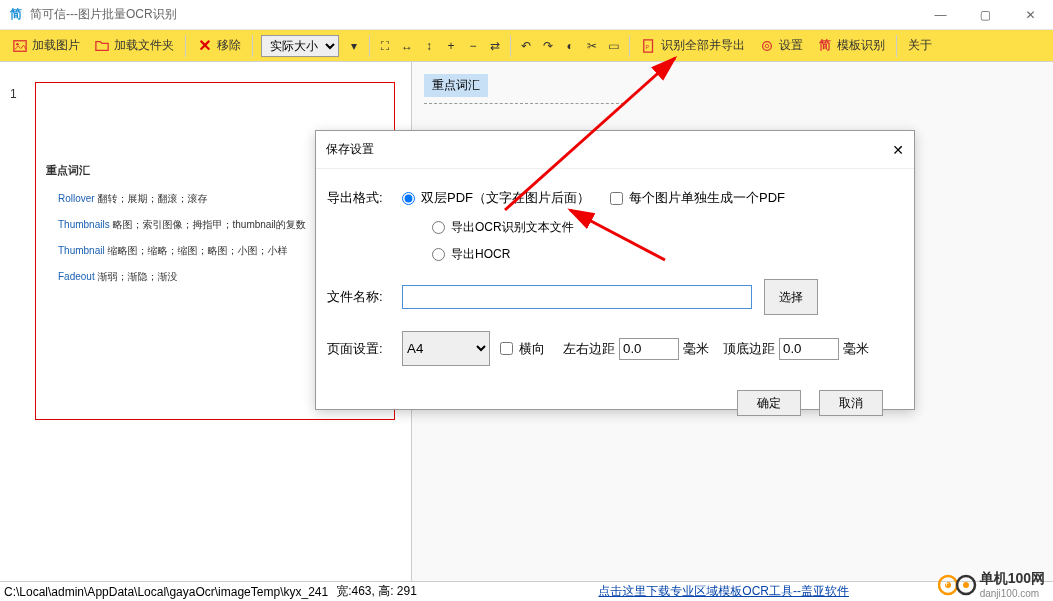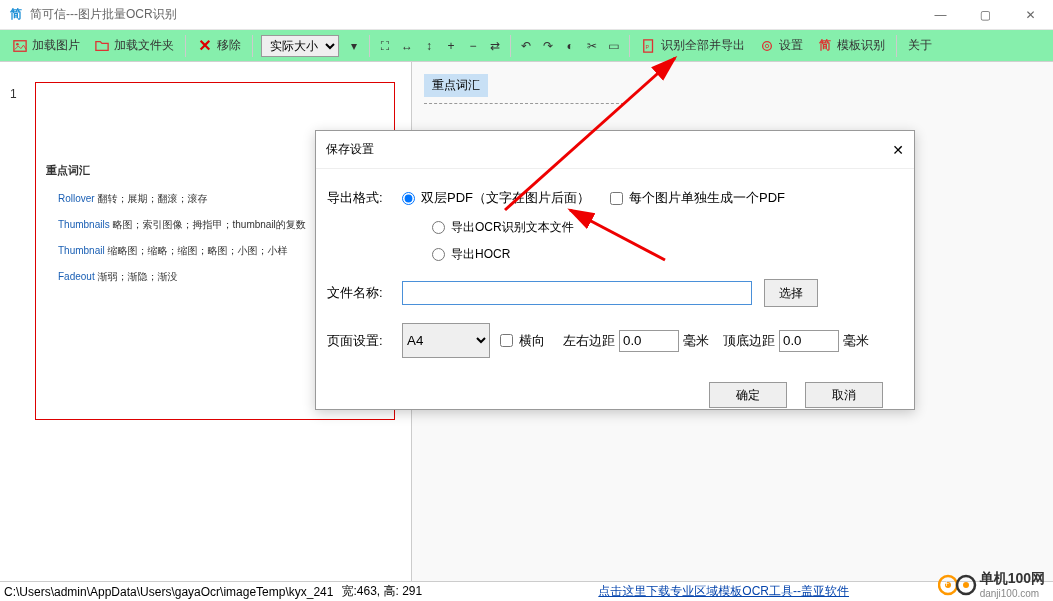--- a/index.html
+++ b/index.html
@@ -2,21 +2,21 @@
 <html><head>
 <meta charset="utf-8">
 <style>
 * { box-sizing: border-box; margin: 0; padding: 0; font-family: "Microsoft YaHei", Arial, sans-serif; }
 body { width: 1053px; height: 601px; background: #fff; overflow: hidden; position: relative; font-size: 12px; }
 .titlebar { height: 30px; background: #fff; display: flex; align-items: center; padding: 0 0 0 8px; border-bottom: 1px solid #e5e5e5; }
 .titlebar .icon { width: 16px; height: 16px; margin-right: 6px; color: #1e90d6; font-weight: bold; display: flex; align-items: center; justify-content: center; }
 .titlebar .title { flex: 1; color: #666; font-size: 12px; }
 .winbtns { display: flex; height: 100%; }
 .winbtn { width: 45px; height: 100%; display: flex; align-items: center; justify-content: center; color: #666; cursor: pointer; }
-.toolbar { height: 32px; background: #86efac; display: flex; align-items: center; padding: 0 6px; border-bottom: 1px solid #d0d0d0; gap: 2px; }
+.toolbar { height: 32px; background: #fde047; display: flex; align-items: center; padding: 0 6px; border-bottom: 1px solid #d0d0d0; gap: 2px; }
 .tbtn { display: flex; align-items: center; gap: 4px; padding: 3px 6px; cursor: pointer; color: #333; font-size: 12px; }
 .tbtn .ico { width: 16px; height: 16px; display: flex; align-items: center; justify-content: center; }
 .tsep { width: 1px; height: 22px; background: #ccc; margin: 0 3px; }
 .zoom-select { border: 1px solid #999; height: 22px; font-size: 12px; padding: 0 4px; margin: 0 3px; }
 .icobtn { width: 20px; height: 20px; display: flex; align-items: center; justify-content: center; cursor: pointer; color: #333; }
 .main { display: flex; height: 519px; }
 .left { width: 412px; border-right: 1px solid #ccc; position: relative; padding: 20px; }
 .thumbidx { position: absolute; left: 10px; top: 25px; color: #333; }
 .thumb { border: 1px solid #d00; width: 360px; height: 338px; margin-left: 15px; padding: 80px 10px 10px 10px; font-size: 11px; }
 .thumb h4 { color: #333; font-weight: bold; font-size: 11px; margin-bottom: 14px; }
@@ -35,25 +35,25 @@
 .dlg-title { height: 38px; display: flex; align-items: center; padding: 0 10px; font-size: 12px; border-bottom: 1px solid #eee; }
 .dlg-title span:first-child { flex: 1; }
 .dlg-close { cursor: pointer; font-size: 14px; }
 .dlg-body { padding: 20px 11px; }
 .row { display: flex; align-items: center; margin-bottom: 12px; font-size: 13px; }
 .label { width: 75px; text-align: left; }
 .radio, .check { margin-right: 6px; }
 .opt { margin-right: 20px; display: flex; align-items: center; }
 .indent { margin-left: 105px; margin-bottom: 10px; display: flex; align-items: center; }
 .txtinput { border: 1px solid #4a90d9; height: 24px; width: 350px; padding: 0 4px; margin-right: 12px; }
-.selbtn { border: 1px solid #999; background: #efefef; height: 28px; padding: 0 14px; cursor: pointer; font-size: 12px; }
+.selbtn { border: 1px solid #999; background: #efefef; height: 36px; padding: 0 14px; cursor: pointer; font-size: 12px; }
 .pageset select { border: 1px solid #999; height: 35px; width: 88px; margin-right: 10px; }
 .numinput { border: 1px solid #999; height: 22px; width: 60px; padding: 0 3px; margin: 0 4px; }
 .dlg-btns { display: flex; justify-content: flex-end; gap: 18px; margin-top: 24px; padding-right: 20px; }
-.dlg-btn { border: 1px solid #999; background: #efefef; height: 26px; width: 78px; cursor: pointer; font-size: 12px; }
+.dlg-btn { border: 1px solid #999; background: #efefef; height: 26px; width: 64px; cursor: pointer; font-size: 12px; }
 .arrow { position: absolute; z-index: 20; pointer-events: none; }
 svg.i { width: 14px; height: 14px; }
 </style>
 </head>
 <body>
 
 <div class="titlebar">
   <span class="icon">简</span>
   <span class="title">简可信---图片批量OCR识别</span>
   <div class="winbtns">
@@ -146,21 +146,21 @@
     </div>
   </div>
   <div class="right">
     <div style="border-bottom:1px dashed #999;padding-bottom:4px;width:200px;">
       <span class="h">重点词汇</span>
     </div>
   </div>
 </div>
 
 <div class="statusbar">
-  <span class="path">C:\Users\admin\AppData\Users\gayaOcr\imageTemp\kyx_241</span>
+  <span class="path">C:\Local\admin\AppData\Local\gayaOcr\imageTemp\kyx_241</span>
   <span class="dim">宽:463, 高: 291</span>
   <a class="link">点击这里下载专业区域模板OCR工具--盖亚软件</a>
 </div>
 
 <div class="watermark">
   <span class="wmico">
     <svg viewBox="0 0 40 24" width="40" height="24">
         <circle cx="10" cy="12" r="9" fill="none" stroke="#f90" stroke-width="2.5"></circle>
         <circle cx="10" cy="12" r="3" fill="#f90"></circle>
         <text x="6" y="14" font-size="9" fill="#fff">+</text>

